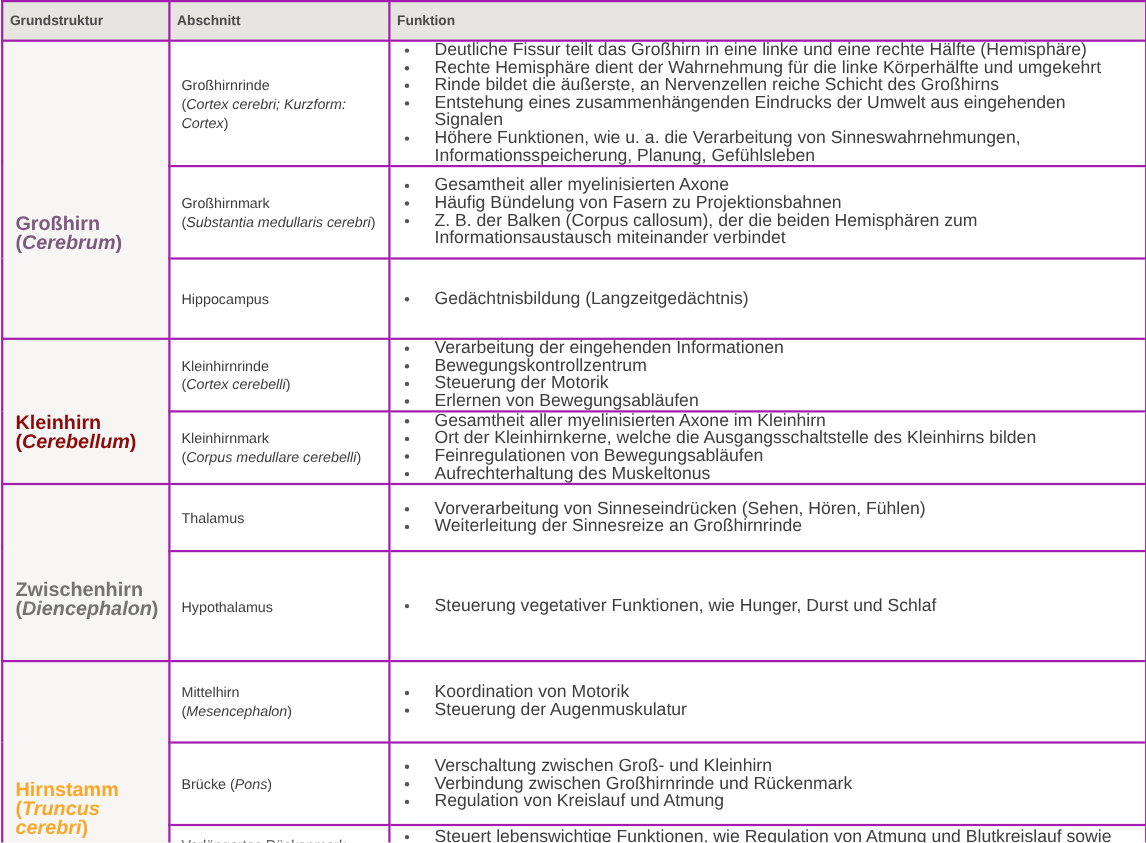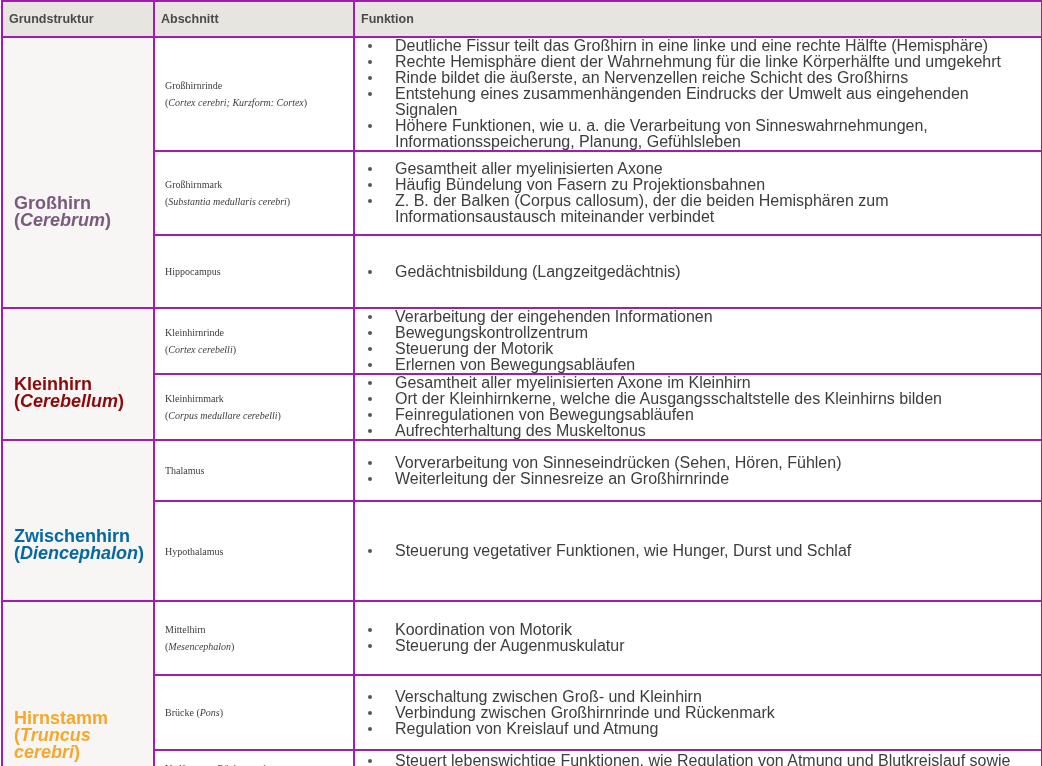--- a/index.html
+++ b/index.html
@@ -31,25 +31,24 @@
   td.group {
     background: #f7f6f4;
     vertical-align: top;
     font-weight: bold;
     font-size: 18px;
     padding-left: 11px !important;
     line-height: 17px;
   }
   td.group .inner { position: relative; }
   td.section {
-    font-size: 10px;
+    font-size: 13px;
     line-height: 17px;
     padding-left: 10px !important;
     color: #3d3d3d;
-    font-family: Liberation Serif, serif;
   }
   td.func {
     font-size: 16px;
     line-height: 16px;
     color: #3d3d3d;
   }
   ul.flist { list-style: none; margin: 0; padding: 0 6px 0 12px; }
   ul.flist li { position: relative; padding-left: 28px; }
   ul.flist li::before {
     content: "";
@@ -134,21 +133,21 @@
         <td class="func">
           <ul class="flist">
             <li>Gesamtheit aller myelinisierten Axone im Kleinhirn</li>
             <li>Ort der Kleinhirnkerne, welche die Ausgangsschaltstelle des Kleinhirns bilden</li>
             <li>Feinregulationen von Bewegungsabläufen</li>
             <li>Aufrechterhaltung des Muskeltonus</li>
           </ul>
         </td>
       </tr>
       <tr style="height: 61px;">
-        <td class="group" rowspan="2" style="color: #0369a1;">
+        <td class="group" rowspan="2" style="color: #737373;">
           <div class="inner" style="padding-top: 48px;">
             <div>Zwischenhirn</div>
             <div>(<em>Diencephalon</em>)</div>
           </div>
         </td>
         <td class="section"><span>Thalamus</span></td>
         <td class="func">
           <ul class="flist">
             <li>Vorverarbeitung von Sinneseindrücken (Sehen, Hören, Fühlen)</li>
             <li>Weiterleitung der Sinnesreize an Großhirnrinde</li>

